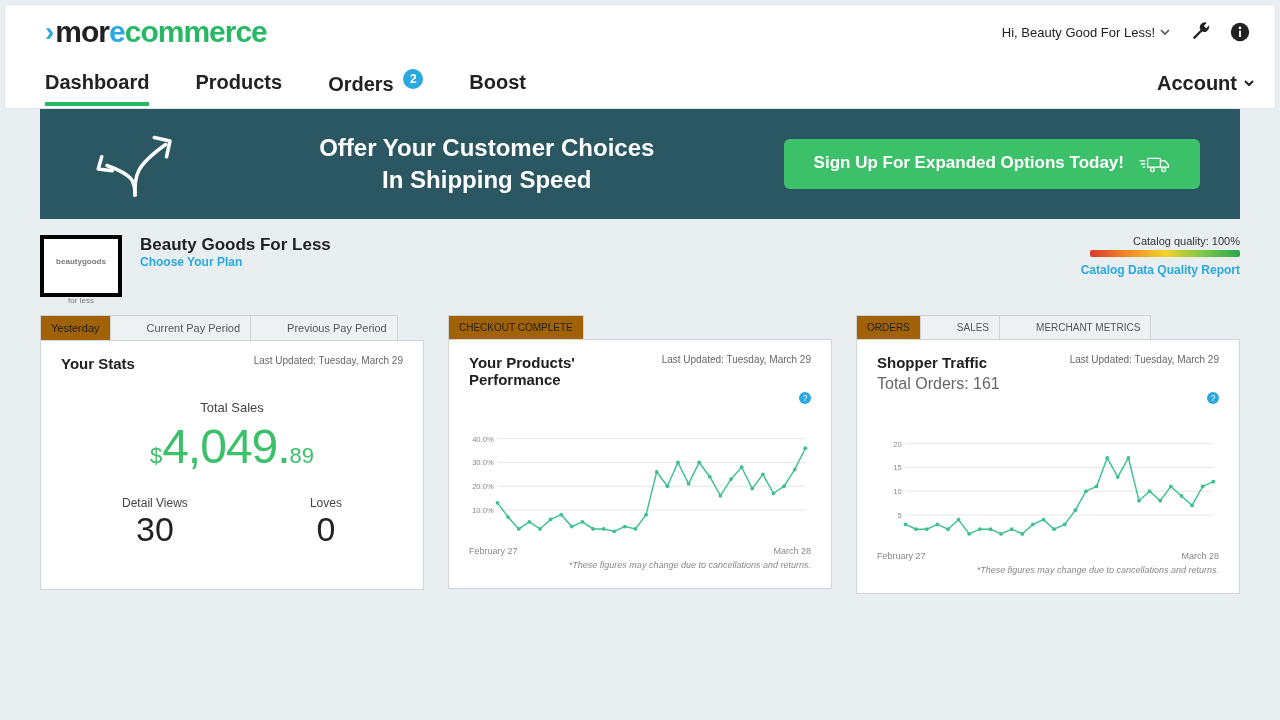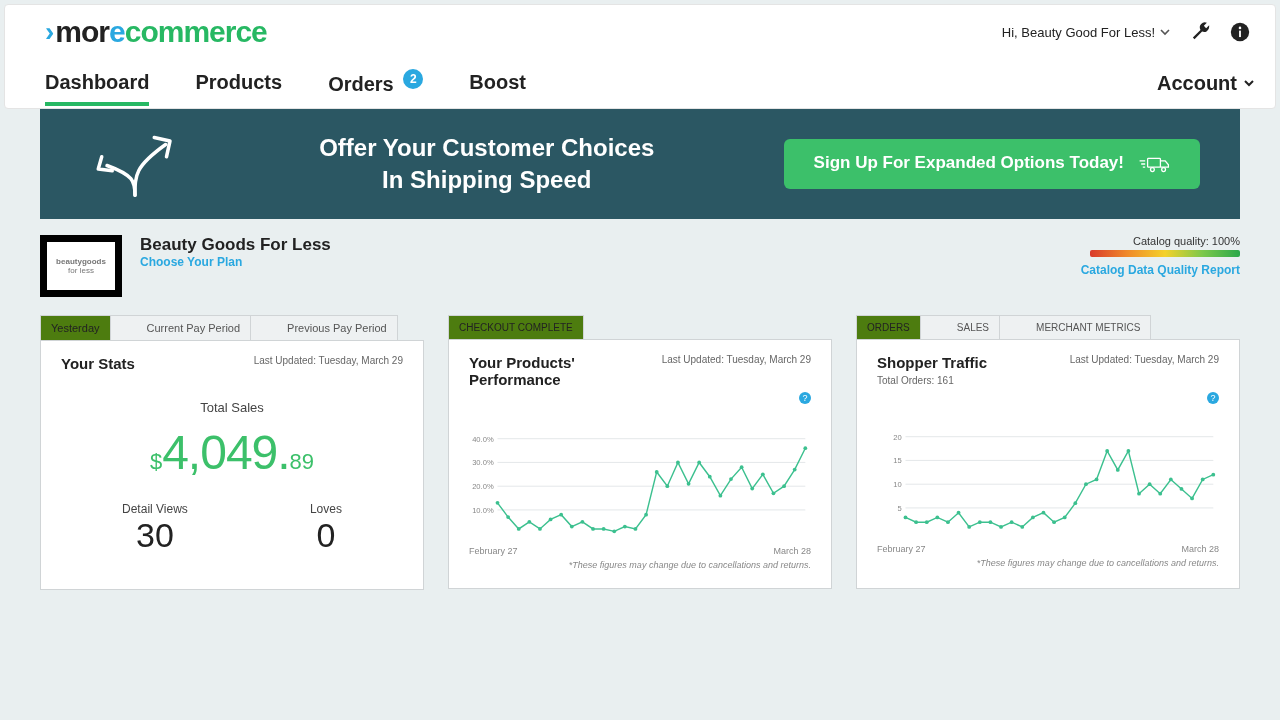--- a/index.html
+++ b/index.html
@@ -23,57 +23,57 @@
   .account { font-size:20px; font-weight:700; display:flex; align-items:center; gap:6px; cursor:pointer; }
   
   .banner { background:#2b5763; margin:0 40px; display:flex; align-items:center; padding:18px 40px; gap:30px; }
   .banner .arrows svg { width:110px; height:70px; }
   .banner-text { flex:1; color:#fff; text-align:center; font-weight:800; font-size:24px; line-height:1.3; }
   .banner-btn { background:#3cc06a; color:#fff; font-weight:700; font-size:17px; padding:14px 30px; border-radius:6px; display:flex; align-items:flex-start; gap:14px; cursor:pointer; }
   .banner-btn svg { width:32px; height:22px; }
   
   .store-row { display:flex; align-items:flex-start; justify-content:space-between; margin:16px 40px 18px 40px; }
   .store-left { display:flex; align-items:flex-start; gap:18px; }
-  .store-logo { width:82px; height:62px; border:7px solid #000000; background:#fff; display:flex; flex-direction:column; align-items:center; justify-content:center; font-size:8px; color:#777; padding:19px; }
+  .store-logo { width:82px; height:62px; border:4px solid #000000; background:#fff; display:flex; flex-direction:column; align-items:center; justify-content:center; font-size:8px; color:#777; padding:19px;gap:30px; }
   .store-logo svg { width:30px; height:22px; }
   .store-name { font-size:17px; font-weight:700; color:#222; }
   .plan-link { font-size:12px; color:#2aa8e0; font-weight:600; cursor:pointer; }
   .quality { text-align:right; }
   .quality-label { font-size:11px; color:#333;text-align:right; }
   .quality-bar { width:150px; height:7px; margin:3px 0 6px auto; background:linear-gradient(90deg,#d93a2b 0%,#f08a2a 25%,#f4d12a 50%,#7cc84a 75%,#2aa84a 100%); border-radius:2px; }
   .quality-link { font-size:12px; color:#2aa8e0; font-weight:600; cursor:pointer; }
   
   .cards { display:flex; gap:24px; margin:0 40px 30px 40px; align-items:flex-start; }
   .card-wrap { flex:1; }
   .mini-tabs { display:flex; }
   .mini-tab { font-size:11px; color:#555; background:#eef1f2; border:1px solid #d0d4d6; padding:6px 10px; cursor:pointer; border-bottom:none; }
-  .mini-tab.active { background:#4d7c0f; border-bottom:1px solid #fff; color:#222; }
+  .mini-tab.active { background:#a16207; border-bottom:1px solid #fff; color:#222; }
   .mini-tab + .mini-tab { border-left:none;padding-left:36px; }
   .card { background:#fff; border:1px solid #d0d4d6; padding:14px 20px 18px 20px; min-height:250px; position:relative; }
   .card.attached { margin-top:-1px; }
   .card h3 { font-size:15px; font-weight:600; color:#222; margin-bottom:4px; }
   .updated { position:absolute; top:14px; right:20px; font-size:10px; color:#666; }
   .help-dot { position:absolute; top:52px; right:20px; width:12px; height:12px; border-radius:50%; background:#2aa8e0; color:#fff; font-size:9px; display:flex; align-items:center; justify-content:center; cursor:pointer; }
   
   .stat-block { text-align:center; margin-top:28px; }
-  .stat-label { font-size:13px; color:#444; margin-bottom:10px; }
+  .stat-label { font-size:13px; color:#444; margin-bottom:4px; }
   .big-money { color:#3cc06a; font-weight:400; display:flex; align-items:baseline; justify-content:center; }
   .big-money .cur { font-size:22px; }
   .big-money .whole { font-size:48px; letter-spacing:-1px; }
   .big-money .cents { font-size:22px; }
   .two-col { display:flex; justify-content:space-around; margin-top:22px; }
   .mini-stat { text-align:center; }
   .mini-stat .lbl { font-size:12px; color:#444; }
   .mini-stat .val { font-size:34px; color:#222; font-weight:400; }
   
   .chart-area { margin-top:42px; }
   .chart-svg { width:100%; height:120px; display:block; }
   .chart-footer { display:flex; justify-content:space-between; font-size:9px; color:#888; margin-top:-4px; }
   .footnote { font-size:9px; font-style:italic; color:#888; text-align:right; margin-top:4px; }
-  .sub { font-size:10px; color:#666; margin-top:2px; }
+  .sub { font-size:16px; color:#666; margin-top:2px; }
   .axis-num { font-size:8px; fill:#888; }
   .grid-line { stroke:#e3e6e8; stroke-width:1; }
   .series { fill:none; stroke:#3cc08f; stroke-width:1.5; }
   .pt { fill:#3cc08f; }
   
   .chev-d { width:12px; height:12px; }
 </style>
 </head>
 <body>
 

